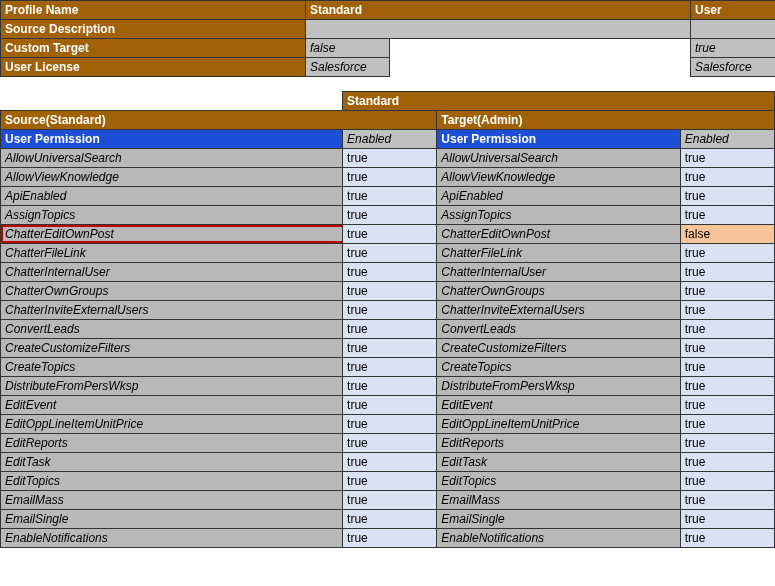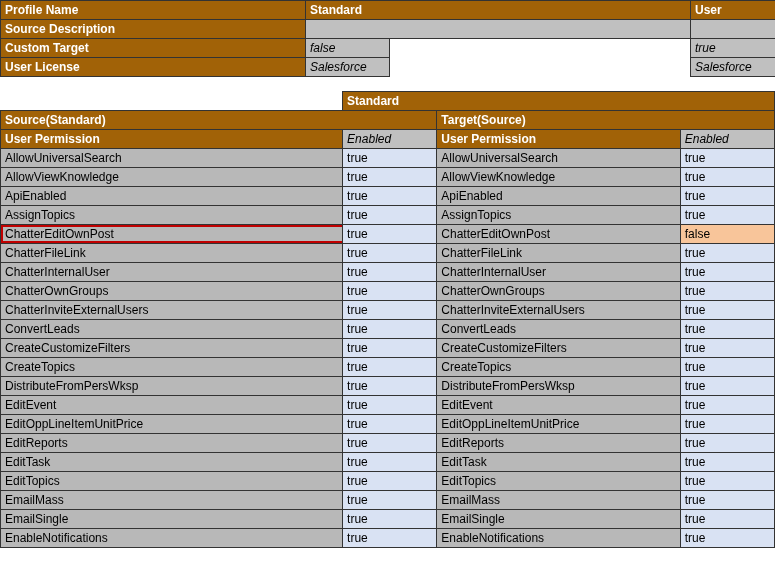--- a/index.html
+++ b/index.html
@@ -24,27 +24,28 @@
     white-space: nowrap;
     text-overflow: clip;
   }
   .hdr-blue {
     background: #a16207;
     color: #fff;
     font-weight: bold;
     font-style: normal;
   }
   .hdr-blue-light {
-    background: #a16207;
+    background: #1d4ed8;
     color: #fff;
     font-weight: bold;
   }
   .cell-gray {
     background: #b8b8b8;
     color: #000;
+    font-style: italic;
   }
   .cell-lightgray {
     background: #c0c0c0;
     color: #000;
     font-style: italic;
   }
   .cell-lightblue {
     background: #d9e2f3;
     color: #000;
     font-style: normal;
@@ -116,21 +117,21 @@
       <col class="col-name2">
       <col class="col-en2">
   </colgroup>
   <tbody>
       <tr>
     <td class="no-border"></td>
     <td class="hdr-blue" colspan="3">Standard</td>
   </tr>
   <tr>
     <td class="hdr-blue" colspan="2">Source(Standard)</td>
-    <td class="hdr-blue" colspan="2">Target(Source)</td>
+    <td class="hdr-blue" colspan="2">Target(Admin)</td>
   </tr>
   <tr>
     <td class="hdr-blue-light">User Permission</td>
     <td class="cell-lightgray">Enabled</td>
     <td class="hdr-blue-light">User Permission</td>
     <td class="cell-lightgray">Enabled</td>
   </tr>
   </tbody>
     <tbody id="perm-body">
       <tr>

